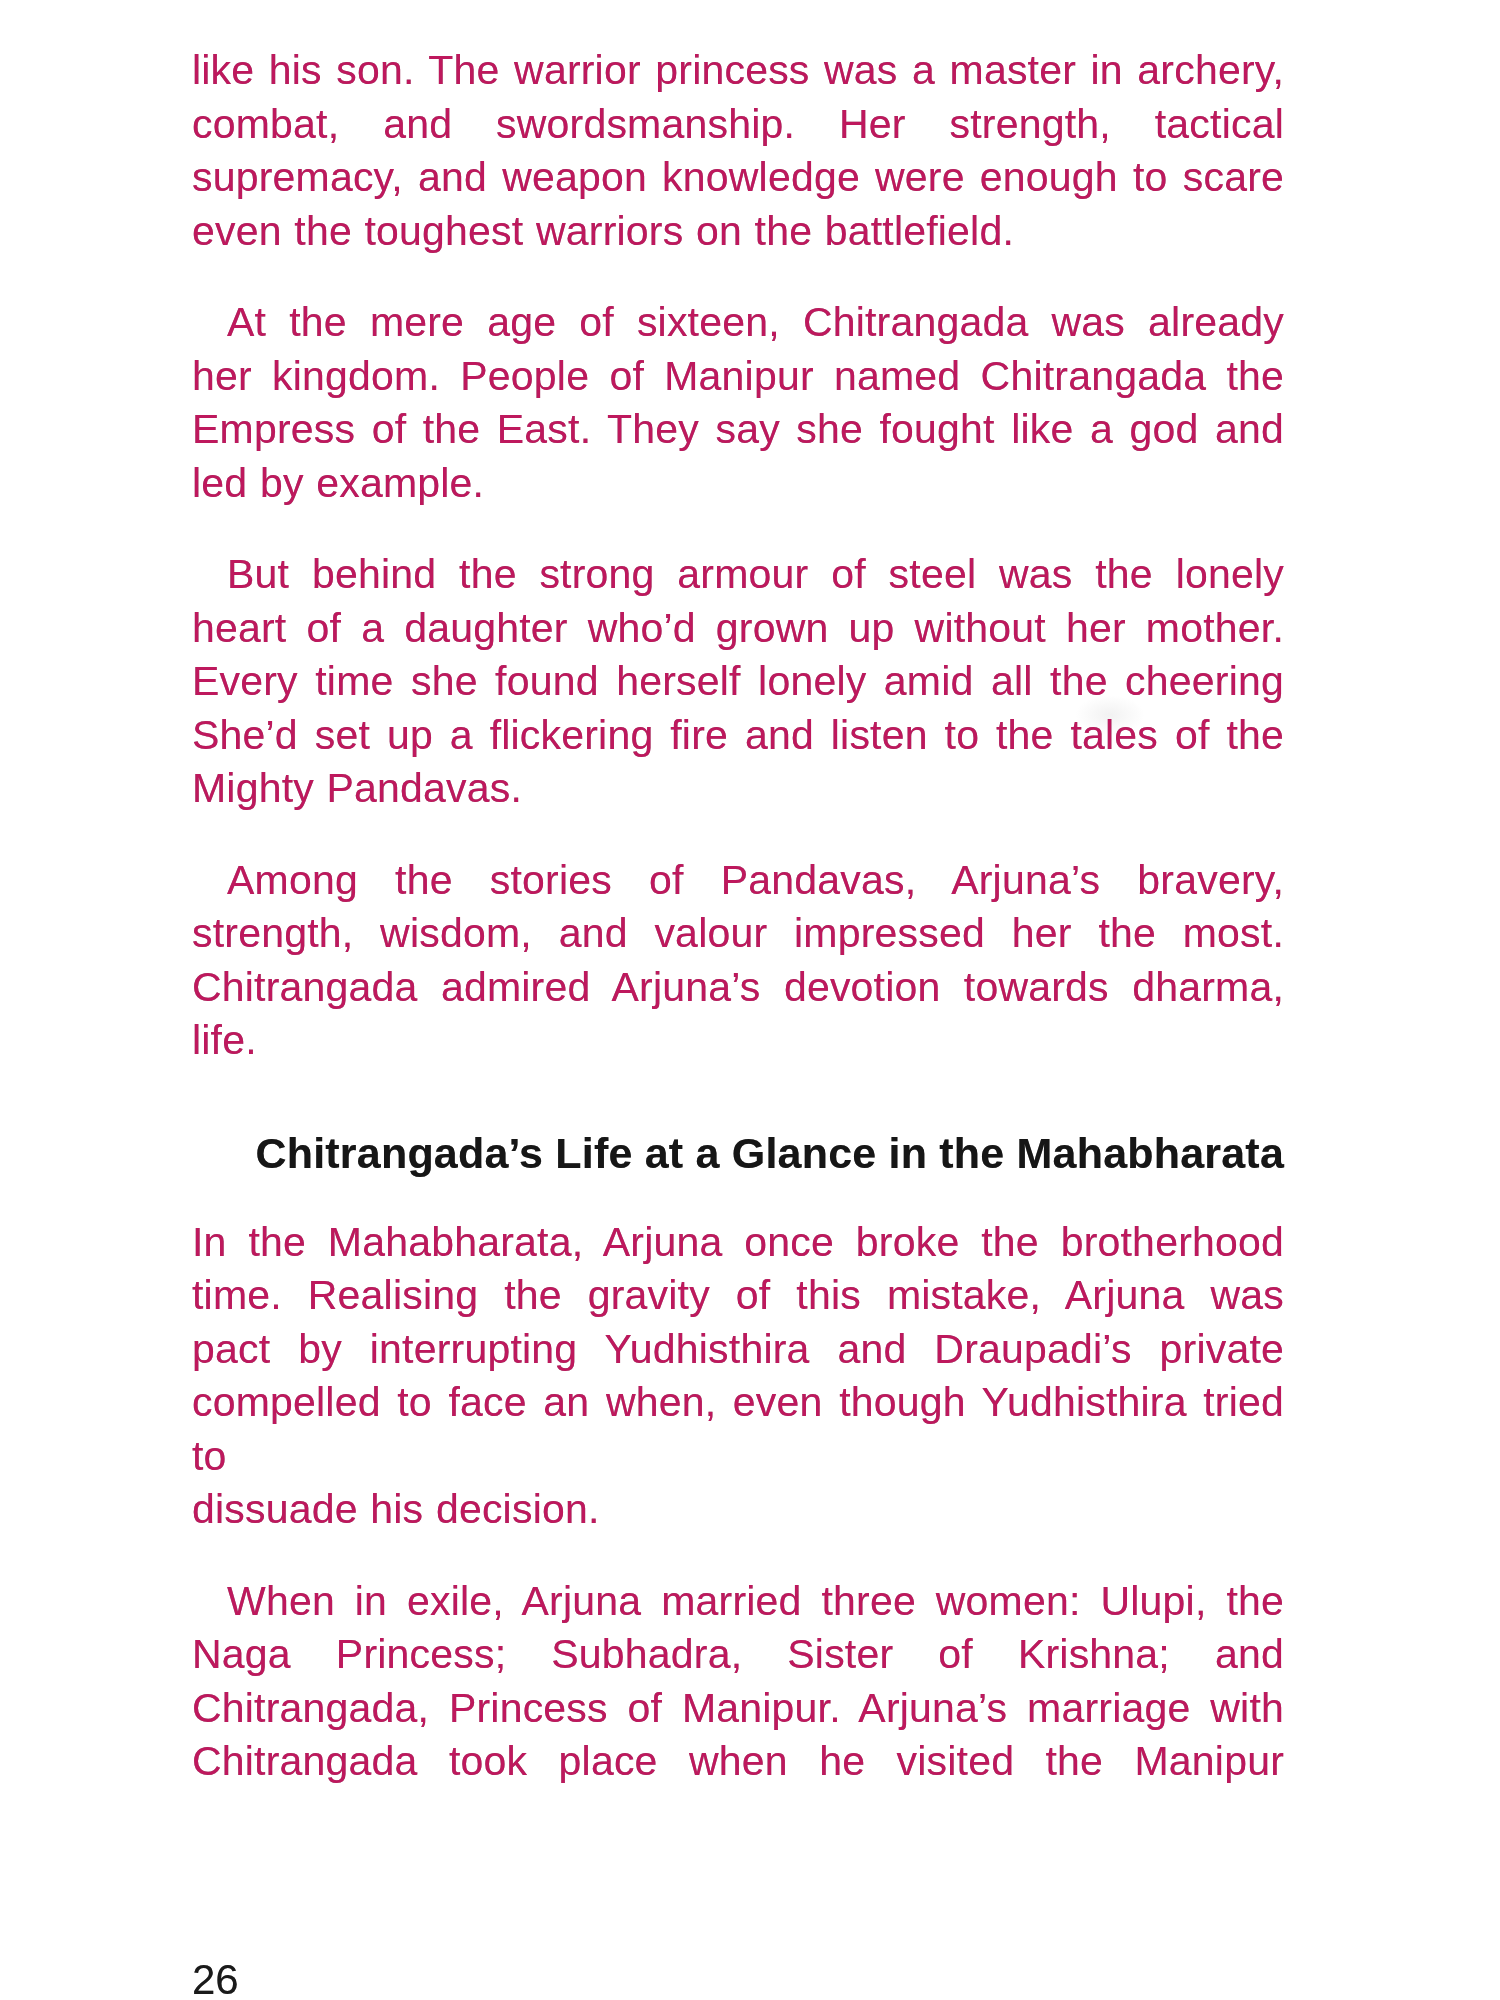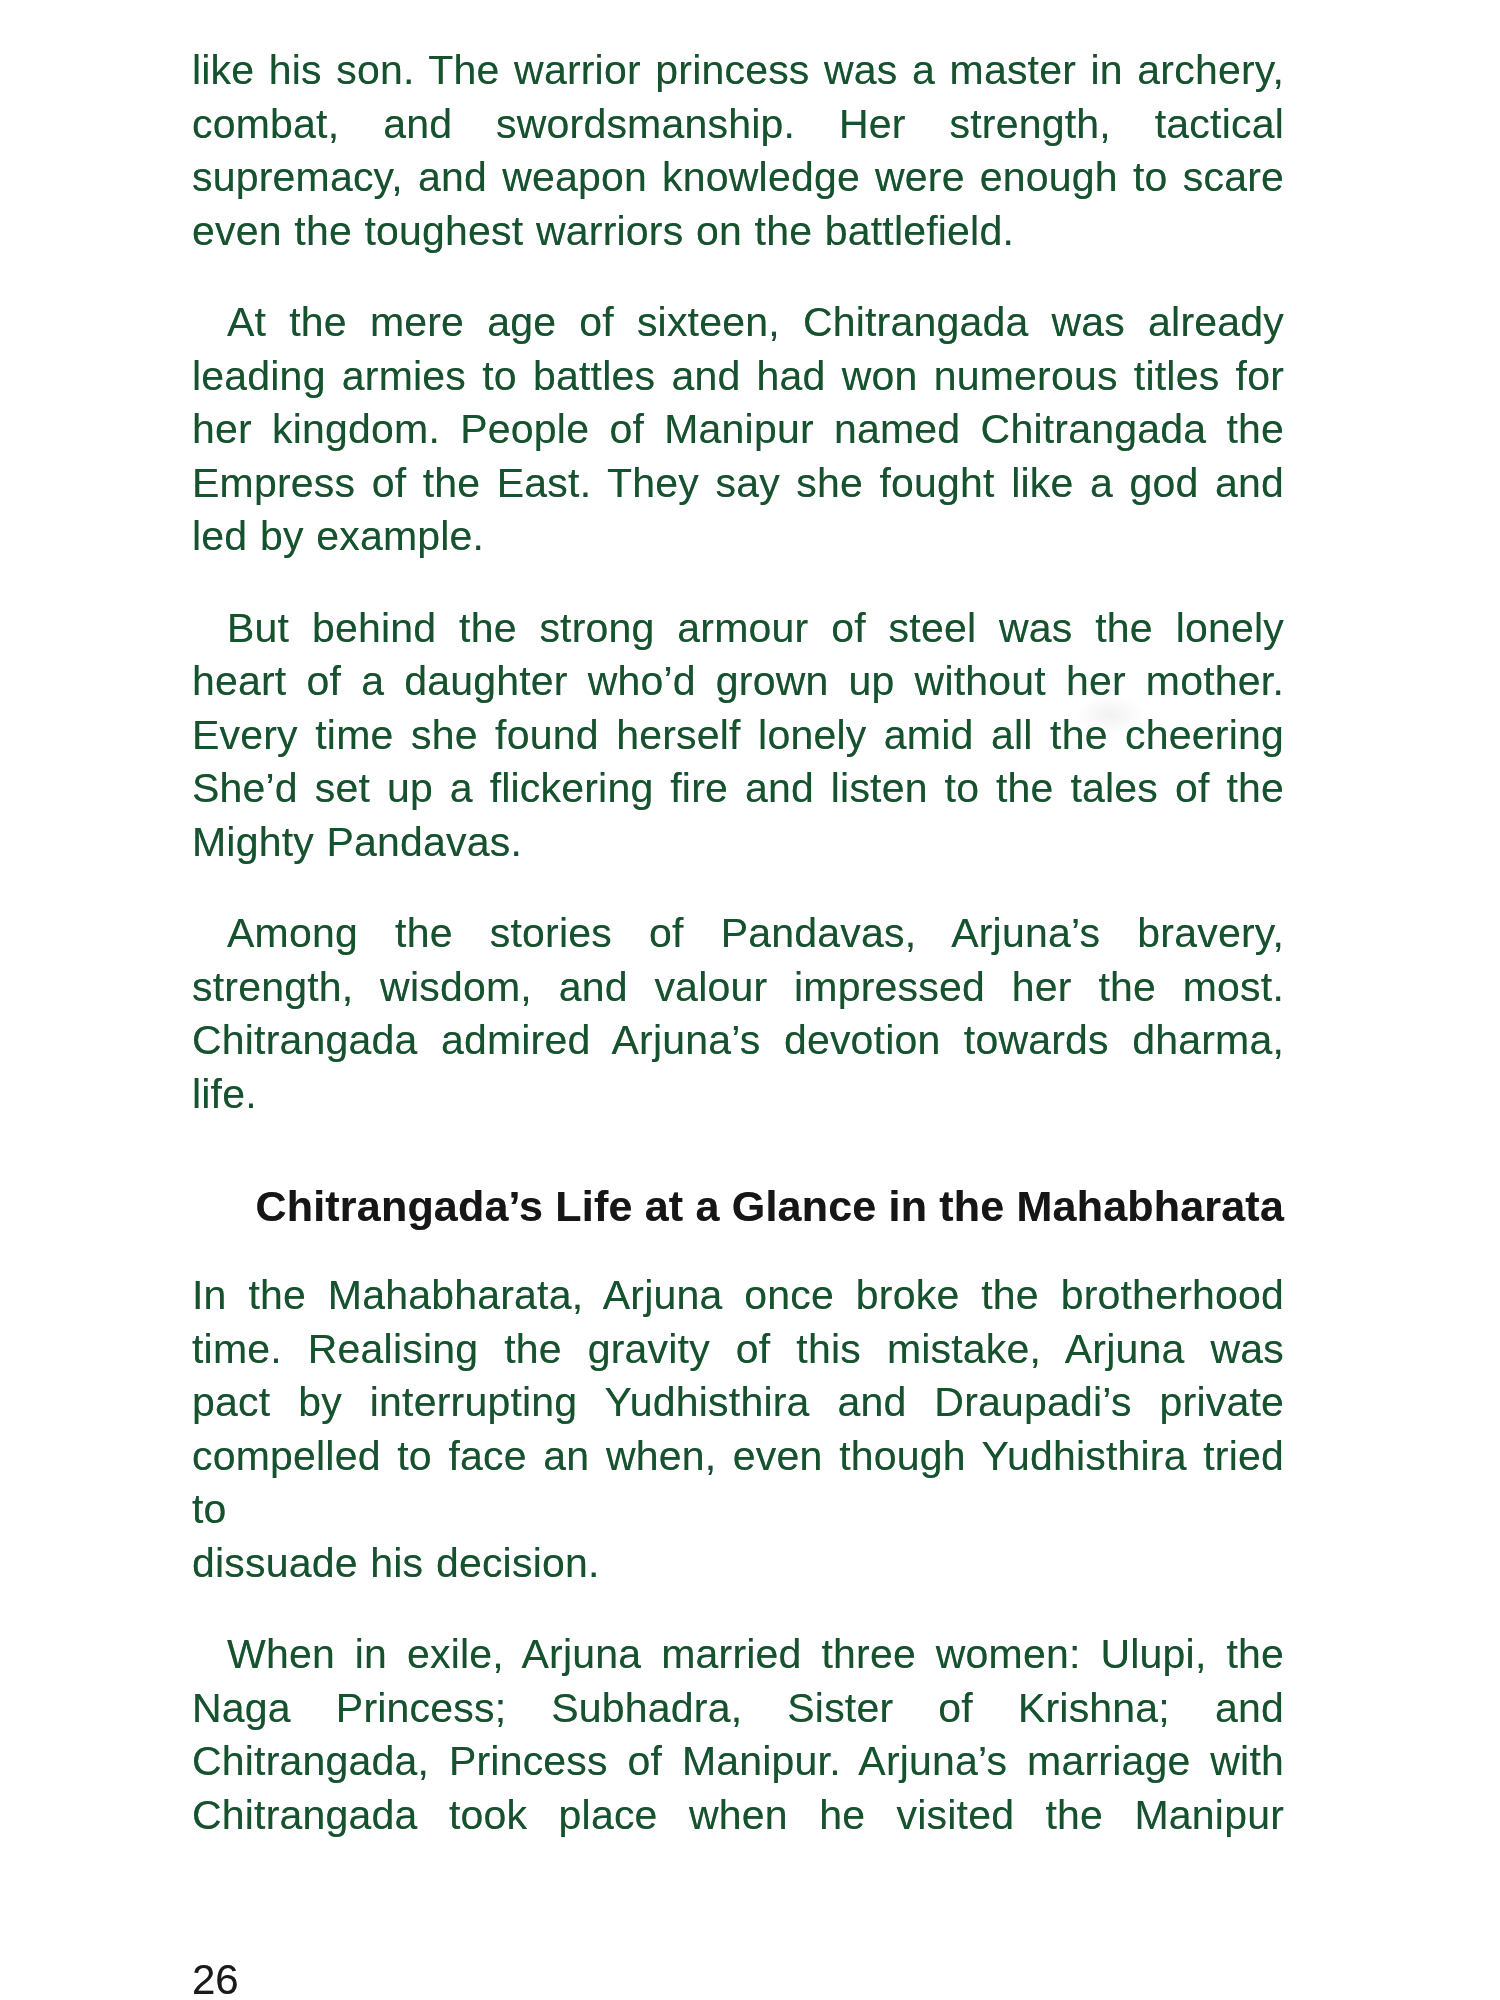--- a/index.html
+++ b/index.html
@@ -26,21 +26,21 @@
     margin: 0;
   }
   .para + .para {
     margin-top: 38px;
   }
   .tl {
     font-size: 41px;
     line-height: 53.5px;
     letter-spacing: 0.2px;
     word-spacing: 1px;
-    color: #14532d;
+    color: #be185d;
     text-shadow: 0 0 0.6px rgba(20,20,20,0.45);
     white-space: normal;
   }
   
   .j {
     text-align: justify;
     text-align-last: justify;
     text-justify: inter-word;
   }
   
@@ -93,21 +93,20 @@
 
     <div class="para">
       <div class="tl j">like his son. The warrior princess was a master in archery,</div>
       <div class="tl j">combat, and swordsmanship. Her strength, tactical</div>
       <div class="tl j">supremacy, and weapon knowledge were enough to scare</div>
       <div class="tl last">even the toughest warriors on the battlefield.</div>
     </div>
 
     <div class="para">
       <div class="tl j ind">At the mere age of sixteen, Chitrangada was already</div>
-      <div class="tl j">leading armies to battles and had won numerous titles for</div>
       <div class="tl j">her kingdom. People of Manipur named Chitrangada the</div>
       <div class="tl j">Empress of the East. They say she fought like a god and</div>
       <div class="tl last">led by example.</div>
     </div>
 
     <div class="para">
       <div class="tl j ind">But behind the strong armour of steel was the lonely</div>
       <div class="tl j">heart of a daughter who’d grown up without her mother.</div>
       <div class="tl j">Every time she found herself lonely amid all the cheering</div>
       <div class="tl j">She’d set up a flickering fire and listen to the tales of the</div>

